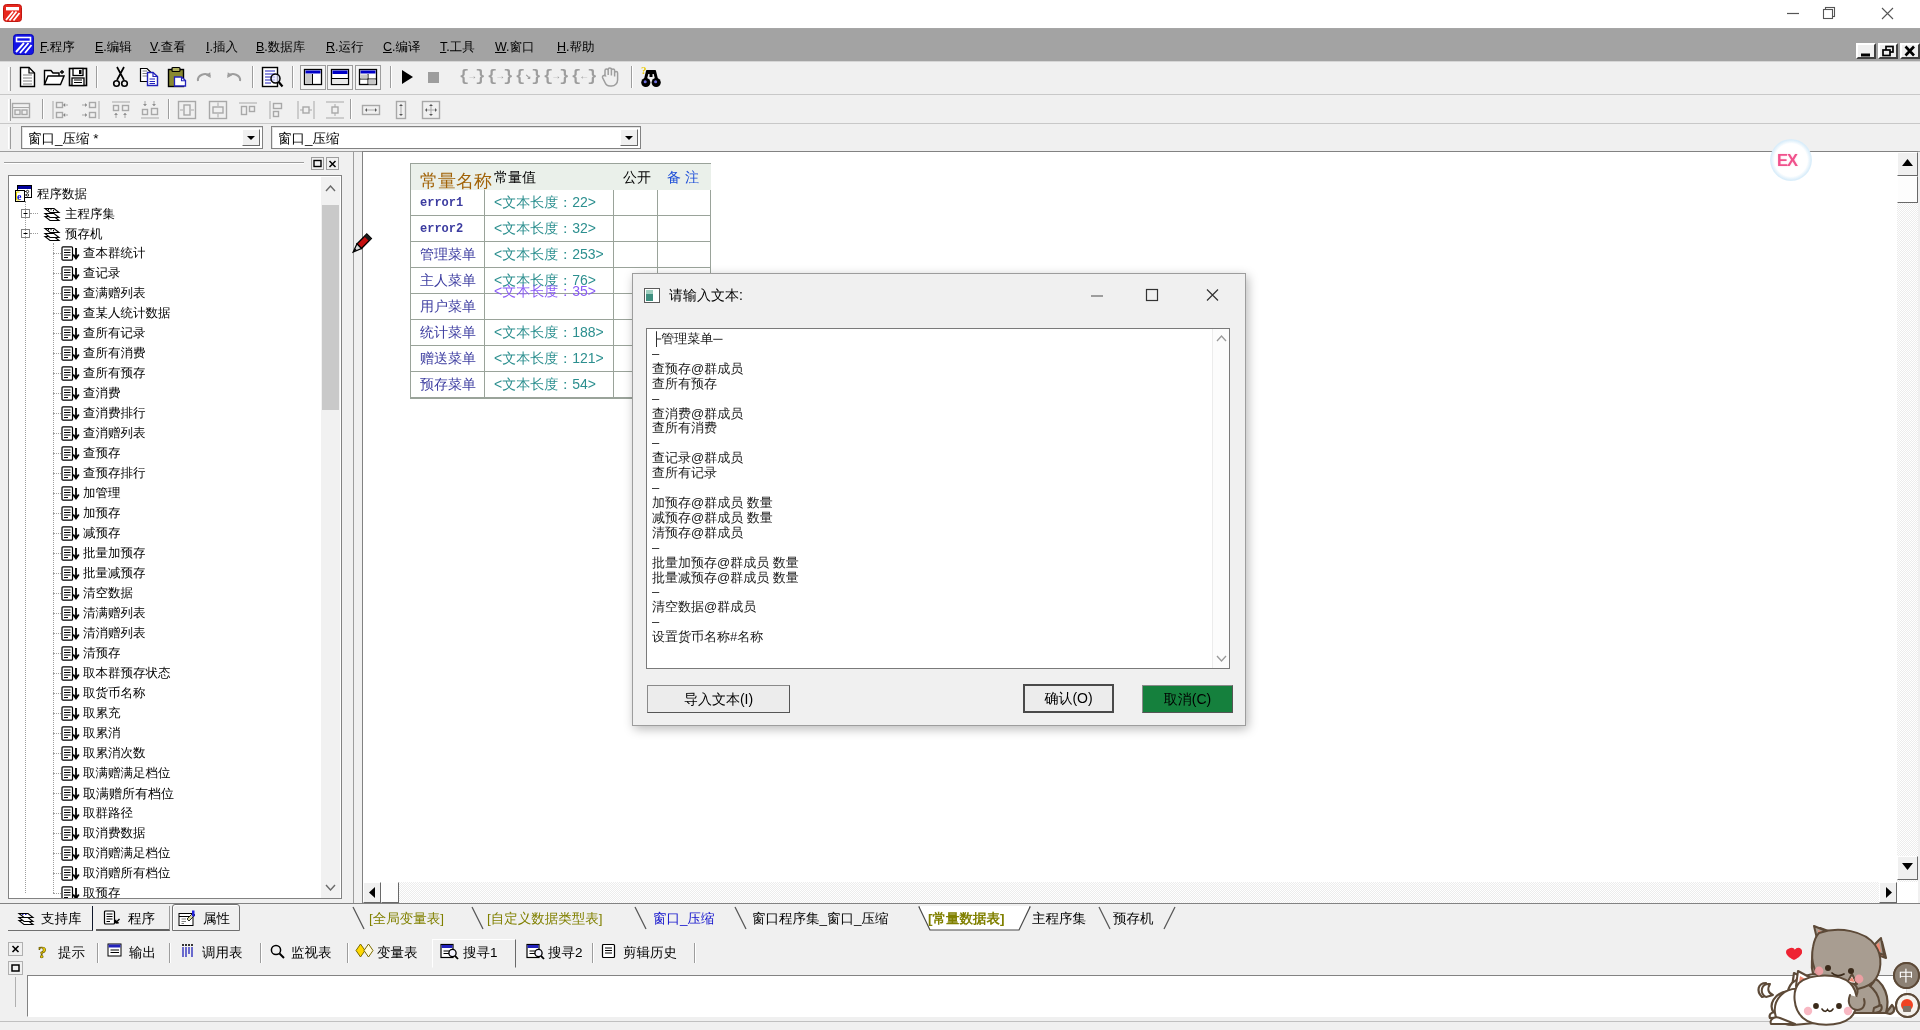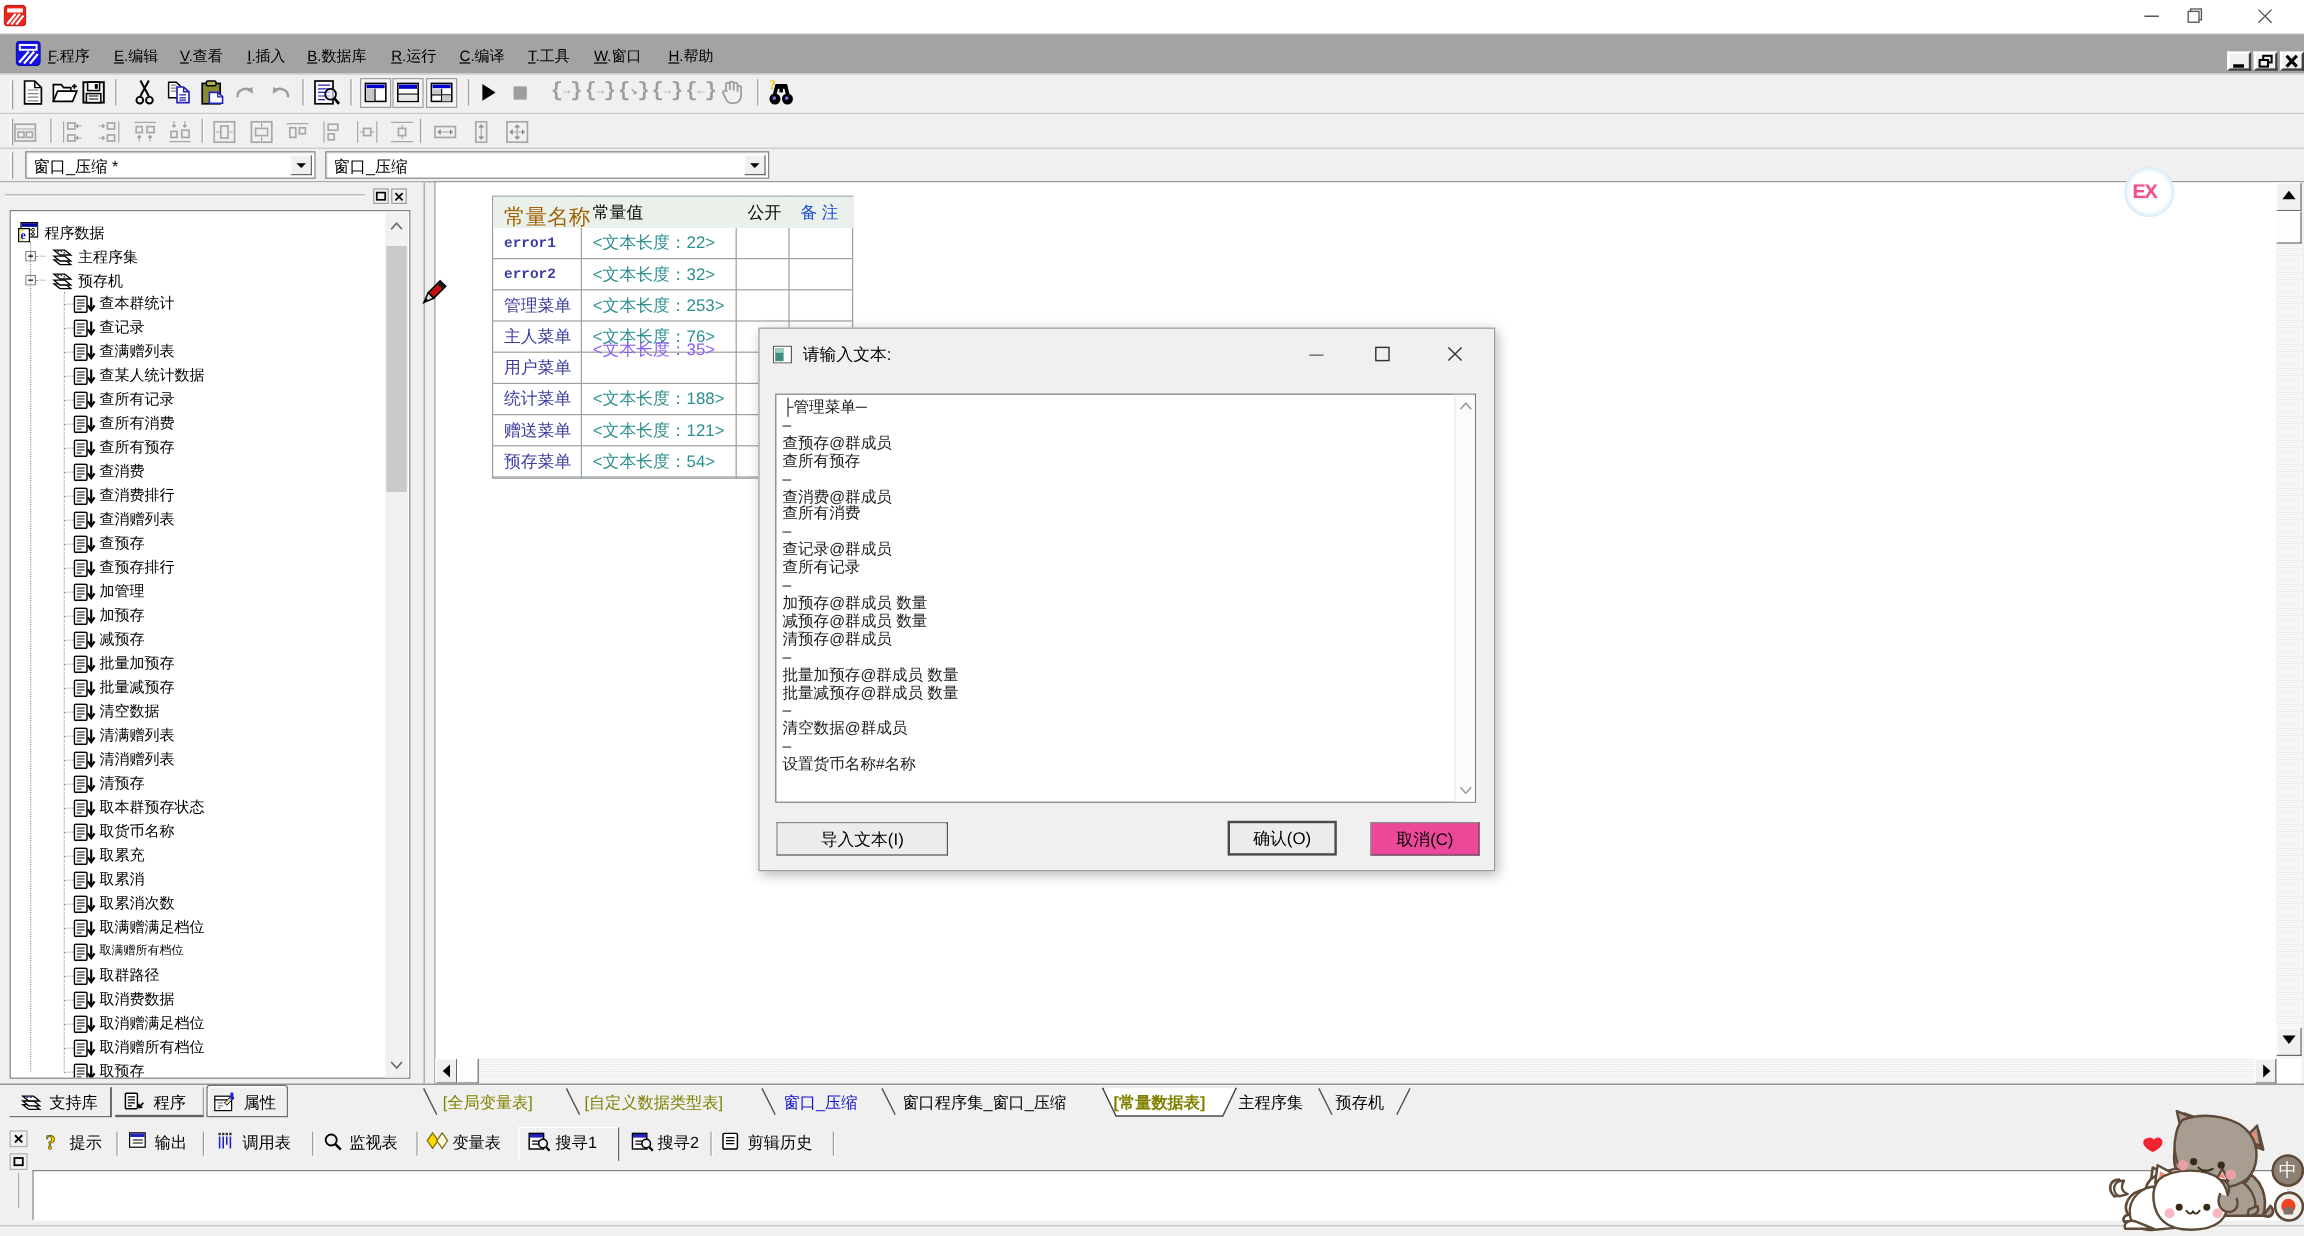--- a/index.html
+++ b/index.html
@@ -603,21 +603,21 @@
         </svg>
       </div>
       <div class="abs" style="left:74px;top:589px;font-size:12.5px">取满赠满足档位</div>
       <div class="abs" style="left:52px;top:610px">
         <svg width="19" height="15" viewBox="0 0 19 15">
           <rect x="1" y="0.8" width="10.5" height="13.4" rx="1" fill="#fff" stroke="#000" stroke-width="1.2"></rect>
           <path d="M3 4 H9.5 M3 6.5 H9.5 M3 9 H9.5 M3 11.5 H7" stroke="#000" stroke-width="1"></path>
           <path d="M15 2 V11 M12.2 8.5 L15 12.5 L17.8 8.5" fill="none" stroke="#000" stroke-width="1.8"></path>
         </svg>
       </div>
-      <div class="abs" style="left:74px;top:609px;font-size:10px">取满赠所有档位</div>
+      <div class="abs" style="left:74px;top:609px;font-size:13px">取满赠所有档位</div>
       <div class="abs" style="left:52px;top:630px">
         <svg width="19" height="15" viewBox="0 0 19 15">
           <rect x="1" y="0.8" width="10.5" height="13.4" rx="1" fill="#fff" stroke="#000" stroke-width="1.2"></rect>
           <path d="M3 4 H9.5 M3 6.5 H9.5 M3 9 H9.5 M3 11.5 H7" stroke="#000" stroke-width="1"></path>
           <path d="M15 2 V11 M12.2 8.5 L15 12.5 L17.8 8.5" fill="none" stroke="#000" stroke-width="1.8"></path>
         </svg>
       </div>
       <div class="abs" style="left:74px;top:629px;font-size:12.5px">取群路径</div>
       <div class="abs" style="left:52px;top:650px">
         <svg width="19" height="15" viewBox="0 0 19 15">
@@ -755,21 +755,21 @@
       <svg class="abs" style="left:3px;top:6px" width="11" height="7">
               <path d="M1 6 L5.5 1 L10 6" fill="none" stroke="#9a9a9a" stroke-width="1.3"></path>
             </svg>
       <svg class="abs" style="left:3px;bottom:6px" width="11" height="7">
               <path d="M1 1 L5.5 6 L10 1" fill="none" stroke="#9a9a9a" stroke-width="1.3"></path>
             </svg>
     </div>
   </div>
   <div class="abs" style="left:14px;top:411px;width:143px;height:28px;background:#ececec;border:1px solid #8a8a8a;border-right-color:#555;border-bottom-color:#555;font-size:14px;text-align:center;line-height:26px">导入文本(I)</div>
   <div class="abs" style="left:390px;top:410px;width:91px;height:29px;background:#ececec;border:2px solid #4a4a4a;font-size:14px;text-align:center;line-height:25px">确认(O)</div>
-  <div class="abs" style="left:509px;top:411px;width:91px;height:28px;background:#ec4899;border:1px solid #8a8a8a;border-right-color:#555;border-bottom-color:#555;font-size:14px;text-align:center;line-height:26px">取消(C)</div>
+  <div class="abs" style="left:509px;top:411px;width:91px;height:28px;background:#15803d;border:1px solid #8a8a8a;border-right-color:#555;border-bottom-color:#555;font-size:14px;text-align:center;line-height:26px">取消(C)</div>
 </div>
   </div>
 
   <div class="abs" style="left:1534px;top:0;width:21px;height:730px;background:#f5f5f5;background-image:repeating-conic-gradient(#ffffff 0 25%,#ececec 0 50%);background-size:2px 2px">
     <div class="abs raised" style="left:0px;top:0px;width:21px;height:24px;background:#f0f0f0">
         <svg width="19" height="22">
           <path d="M4 13 L9.5 6 L15 13 Z" fill="#000"></path>
         </svg>
       </div>
     <div class="abs raised" style="left:0;top:24px;width:21px;height:27px;background:#fdfdfd"></div>

